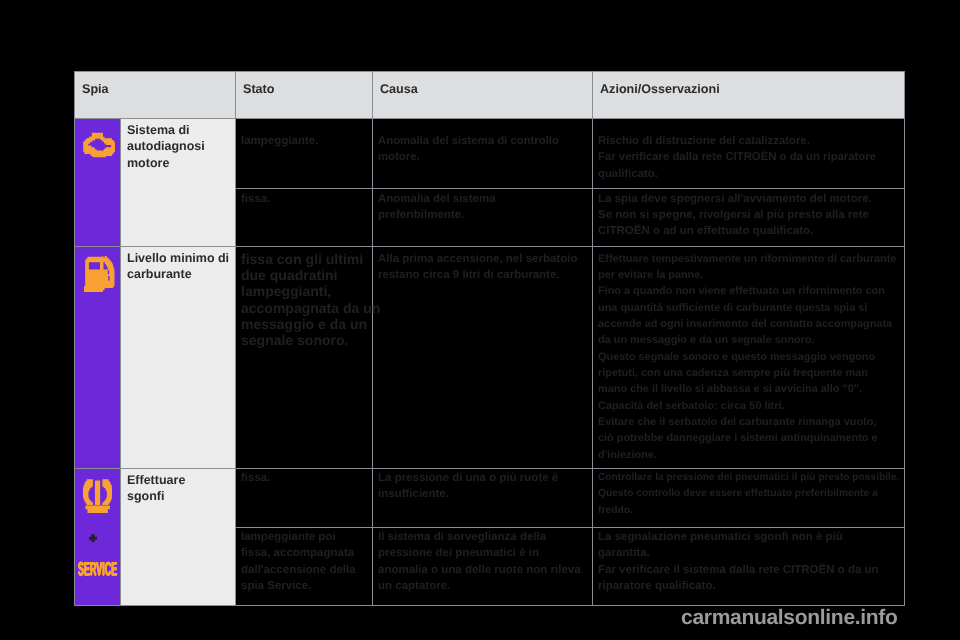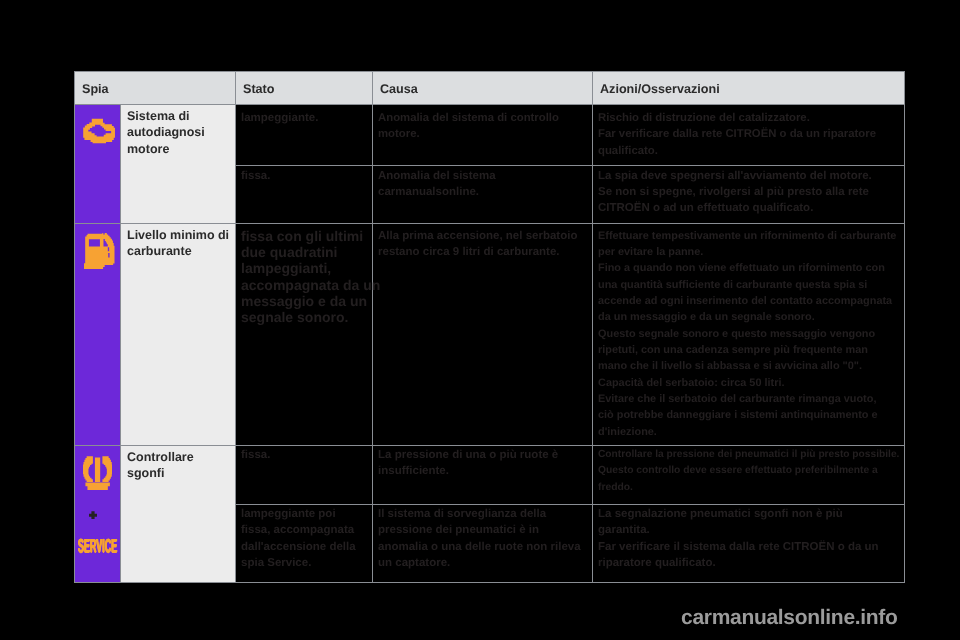--- a/index.html
+++ b/index.html
@@ -30,42 +30,42 @@
     vertical-align: top;
     padding: 0;
     border: 1px solid #8a8e94;
   }
   .wl-table thead th {
     background: #dcdee0;
     color: #2b2b2b;
     font-size: 12.6px;
     font-weight: bold;
     text-align: left;
-    height: 33px;
+    height: 47px;
     padding: 11px 10px 0 7px;
     vertical-align: top;
     line-height: 13px;
     box-sizing: border-box;
   }
   td.c-icon { background: #6d28d9; }
   td.c-name {
     background: #ececec;
     color: #2b2b2b;
     font-size: 12.5px;
     font-weight: bold;
     padding: 3px 6px 6px 6px;
   }
   td.c-body {
     background: #000;
     color: #231f20;
     font-size: 11.5px;
     font-weight: bold;
     padding: 3px 5px 6px 5px;
   }
-  tr.r0 td.c-body { padding-top: 5px; }
+  tr.r0 td.c-body { padding-top: 14px; }
   tr.r1 td.c-body { padding-top: 2px; }
   tr.r2 td.c-body { padding-top: 4px; padding-bottom: 5px; }
   tr.r2 td.c-azioni .ln { line-height: 16.33px; }
   tr.r3 td.c-body { padding-top: 1px; }
   tr.r4 td.c-body { padding-top: 1px; }
   .ln {
     line-height: 16.3px;
     white-space: nowrap;
     transform-origin: left center;
   }
@@ -169,21 +169,21 @@
             <div class="ln">Far verificare dalla rete CITROËN o da un riparatore</div>
             <div class="ln">qualificato.</div>
           </td>
         </tr>
         <tr class="r1">
           <td class="c-body c-stato">
             <div class="ln">fissa.</div>
           </td>
           <td class="c-body c-causa">
             <div class="ln">Anomalia del sistema</div>
-            <div class="ln">carmanualsonline.</div>
+            <div class="ln">preferibilmente.</div>
           </td>
           <td class="c-body c-azioni">
             <div class="ln">La spia deve spegnersi all'avviamento del motore.</div>
             <div class="ln">Se non si spegne, rivolgersi al più presto alla rete</div>
             <div class="ln">CITROËN o ad un effettuato qualificato.</div>
           </td>
         </tr>
         <tr class="r2">
           <td class="c-icon" rowspan="1">
             <div class="icow icow-1">
@@ -228,21 +228,21 @@
           <td class="c-icon" rowspan="2">
             <div class="icow icow-2">
               <svg viewBox="0 0.2 29 33.4" width="29.3" height="34.2">
                 <path fill="currentColor" fill-rule="evenodd" d="M3.6,0.2 H9.8 V7.6 H8.4 V9 H7 V10.6 H6 V12.4 H5.4 V18.2 H6 V20 H7 V21.6 H8.4 V23 H9.8 V25.6 H3.6 V24.2 H2.4 V22.4 H1.4 V20.4 H0.5 V18 H0 V8.4 H0.5 V6 H1.4 V3.8 H2.4 V2 H3.6 Z M11.8,1.4 H17 V25.6 H11.8 Z M19.2,0.2 H25.4 V2 H26.6 V3.8 H27.6 V6 H28.5 V8.4 H29 V18 H28.5 V20.4 H27.6 V22.4 H26.6 V24.2 H25.4 V25.6 H19.2 V23 H20.6 V21.6 H22 V20 H23 V18.2 H23.6 V12.4 H23 V10.6 H22 V9 H20.6 V7.6 H19.2 Z M2.4,26.2 H26.6 V29.8 H24.6 V33.6 H4.4 V29.8 H2.4 Z"></path>
               </svg>
             </div>
             <span class="svc-cross"></span>
             <span class="svc-badge">SERVICE</span>
           </td>
           <td class="c-name" rowspan="2">
-            <div class="ln">Controllare</div>
+            <div class="ln">Effettuare</div>
             <div class="ln">sgonfi</div>
           </td>
           <td class="c-body c-stato">
             <div class="ln">fissa.</div>
           </td>
           <td class="c-body c-causa">
             <div class="ln">La pressione di una o più ruote è</div>
             <div class="ln">insufficiente.</div>
           </td>
           <td class="c-body c-azioni">

